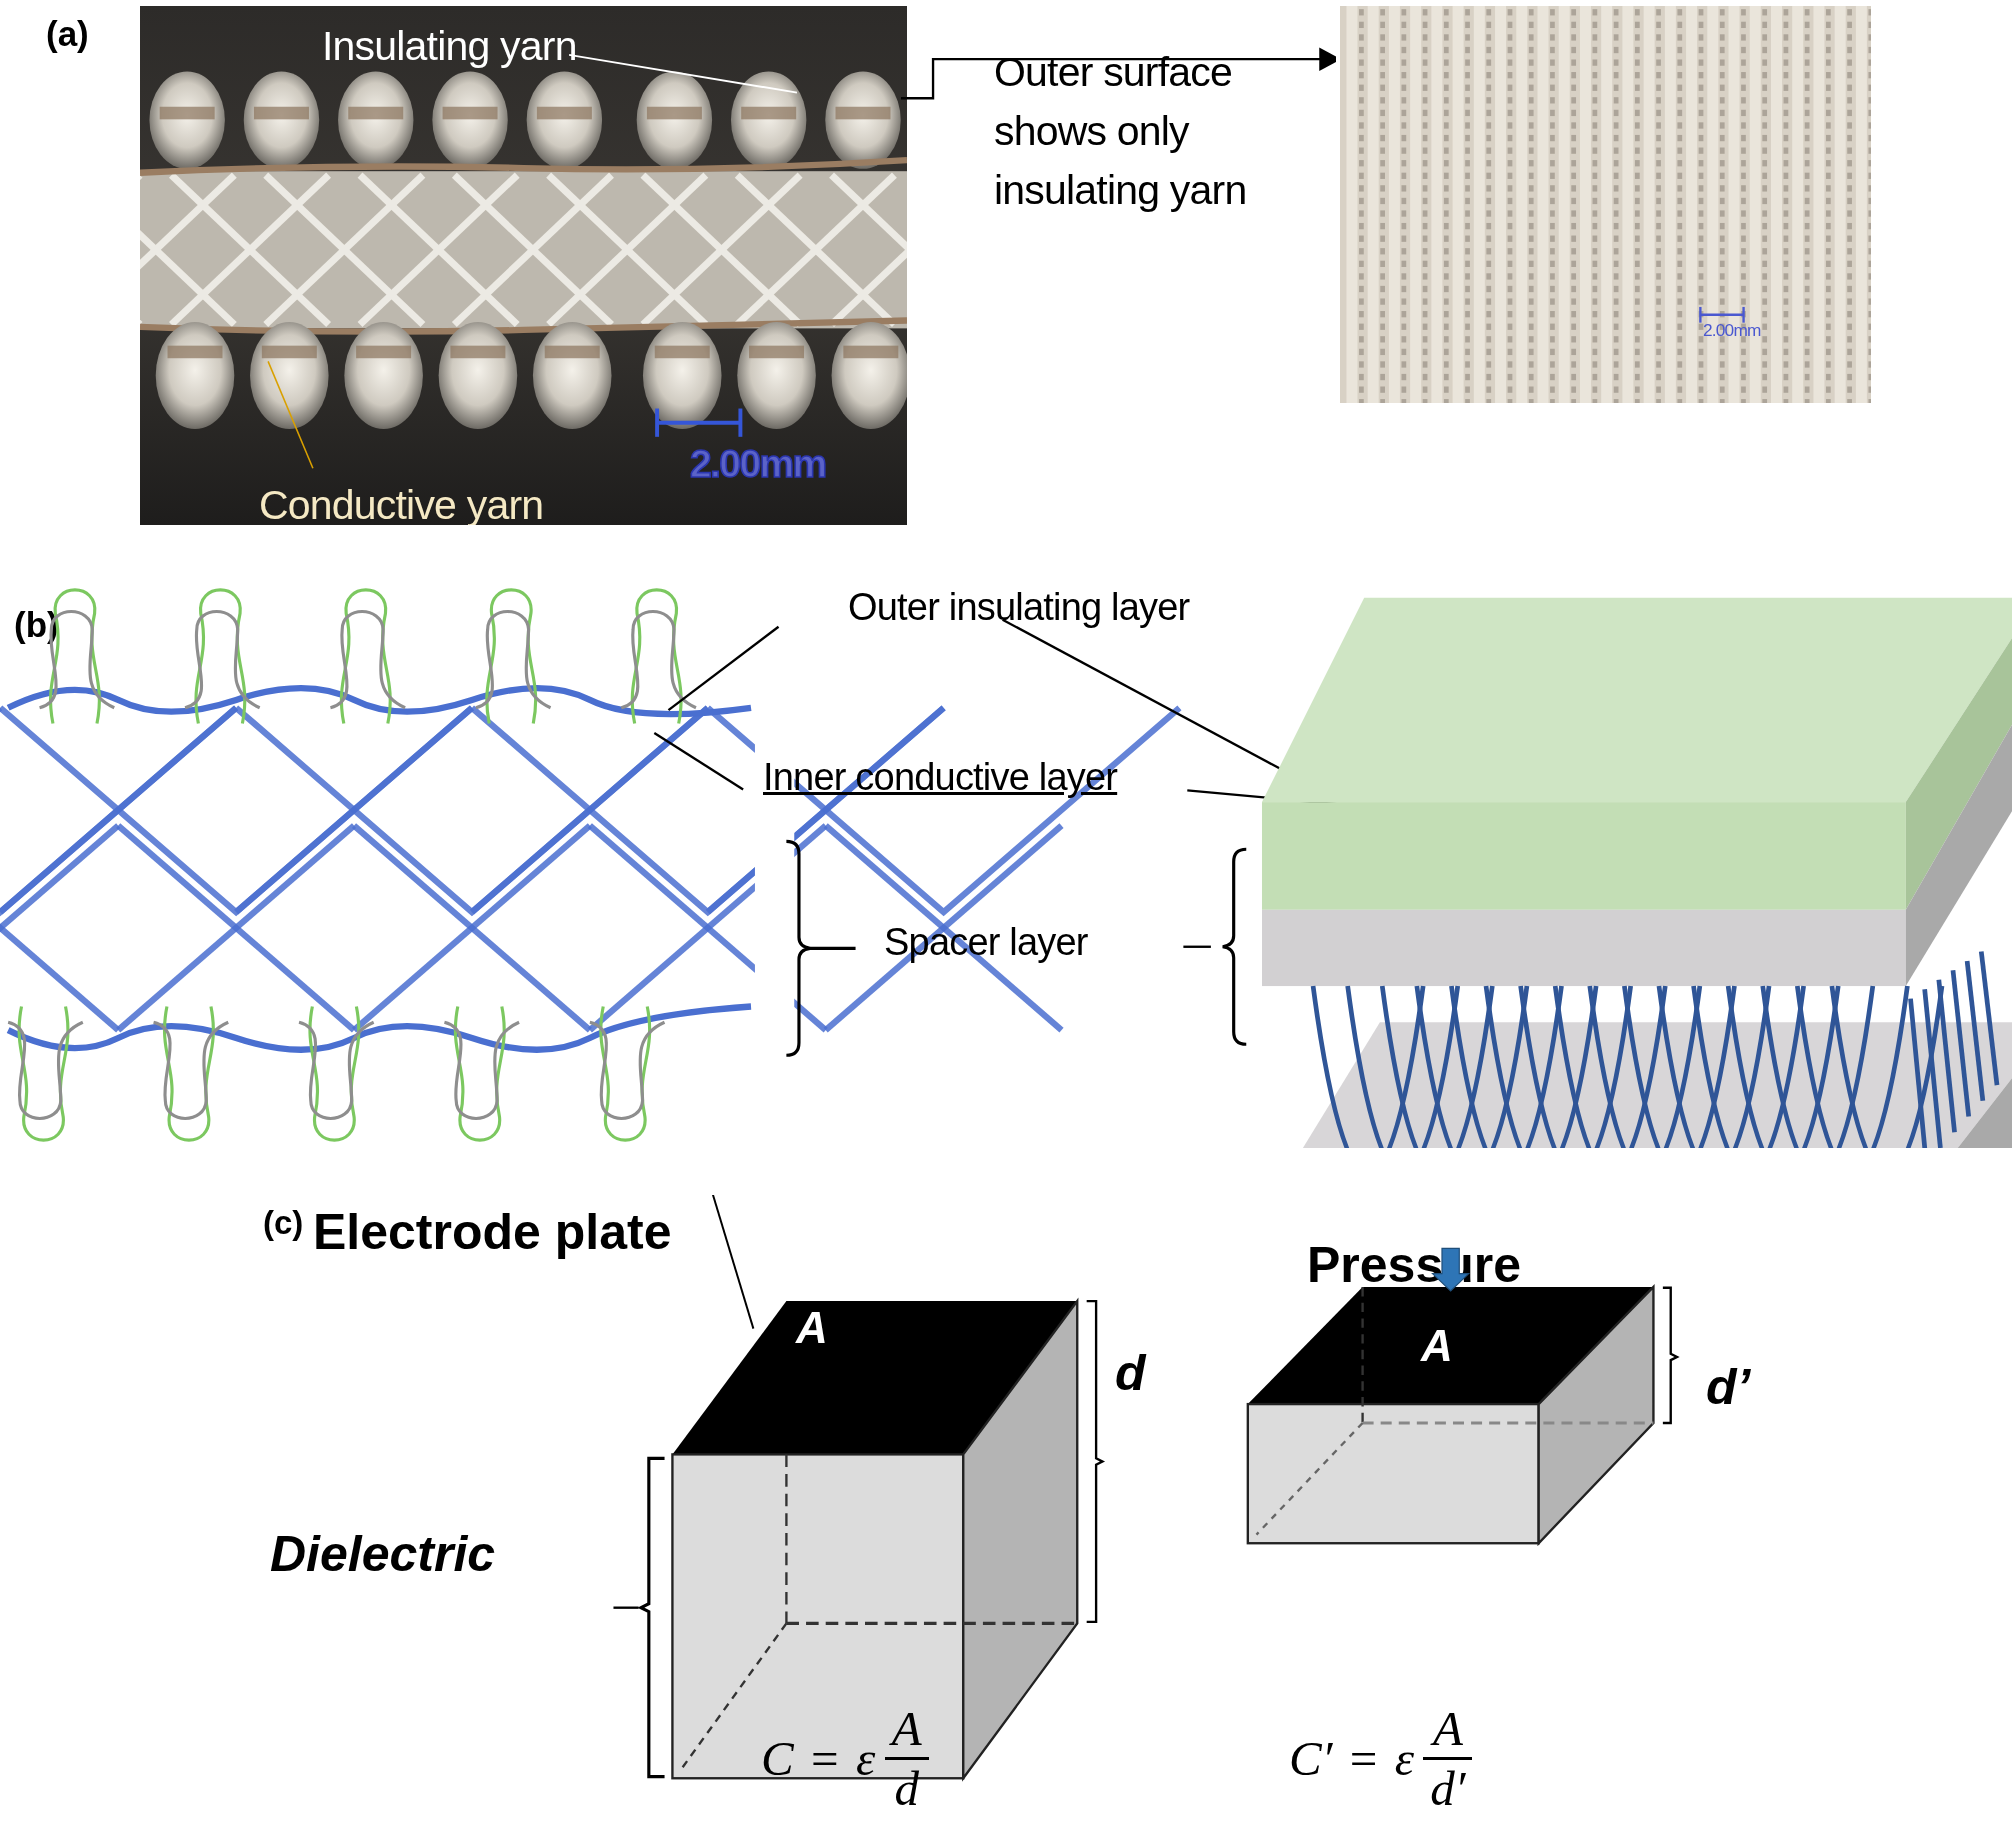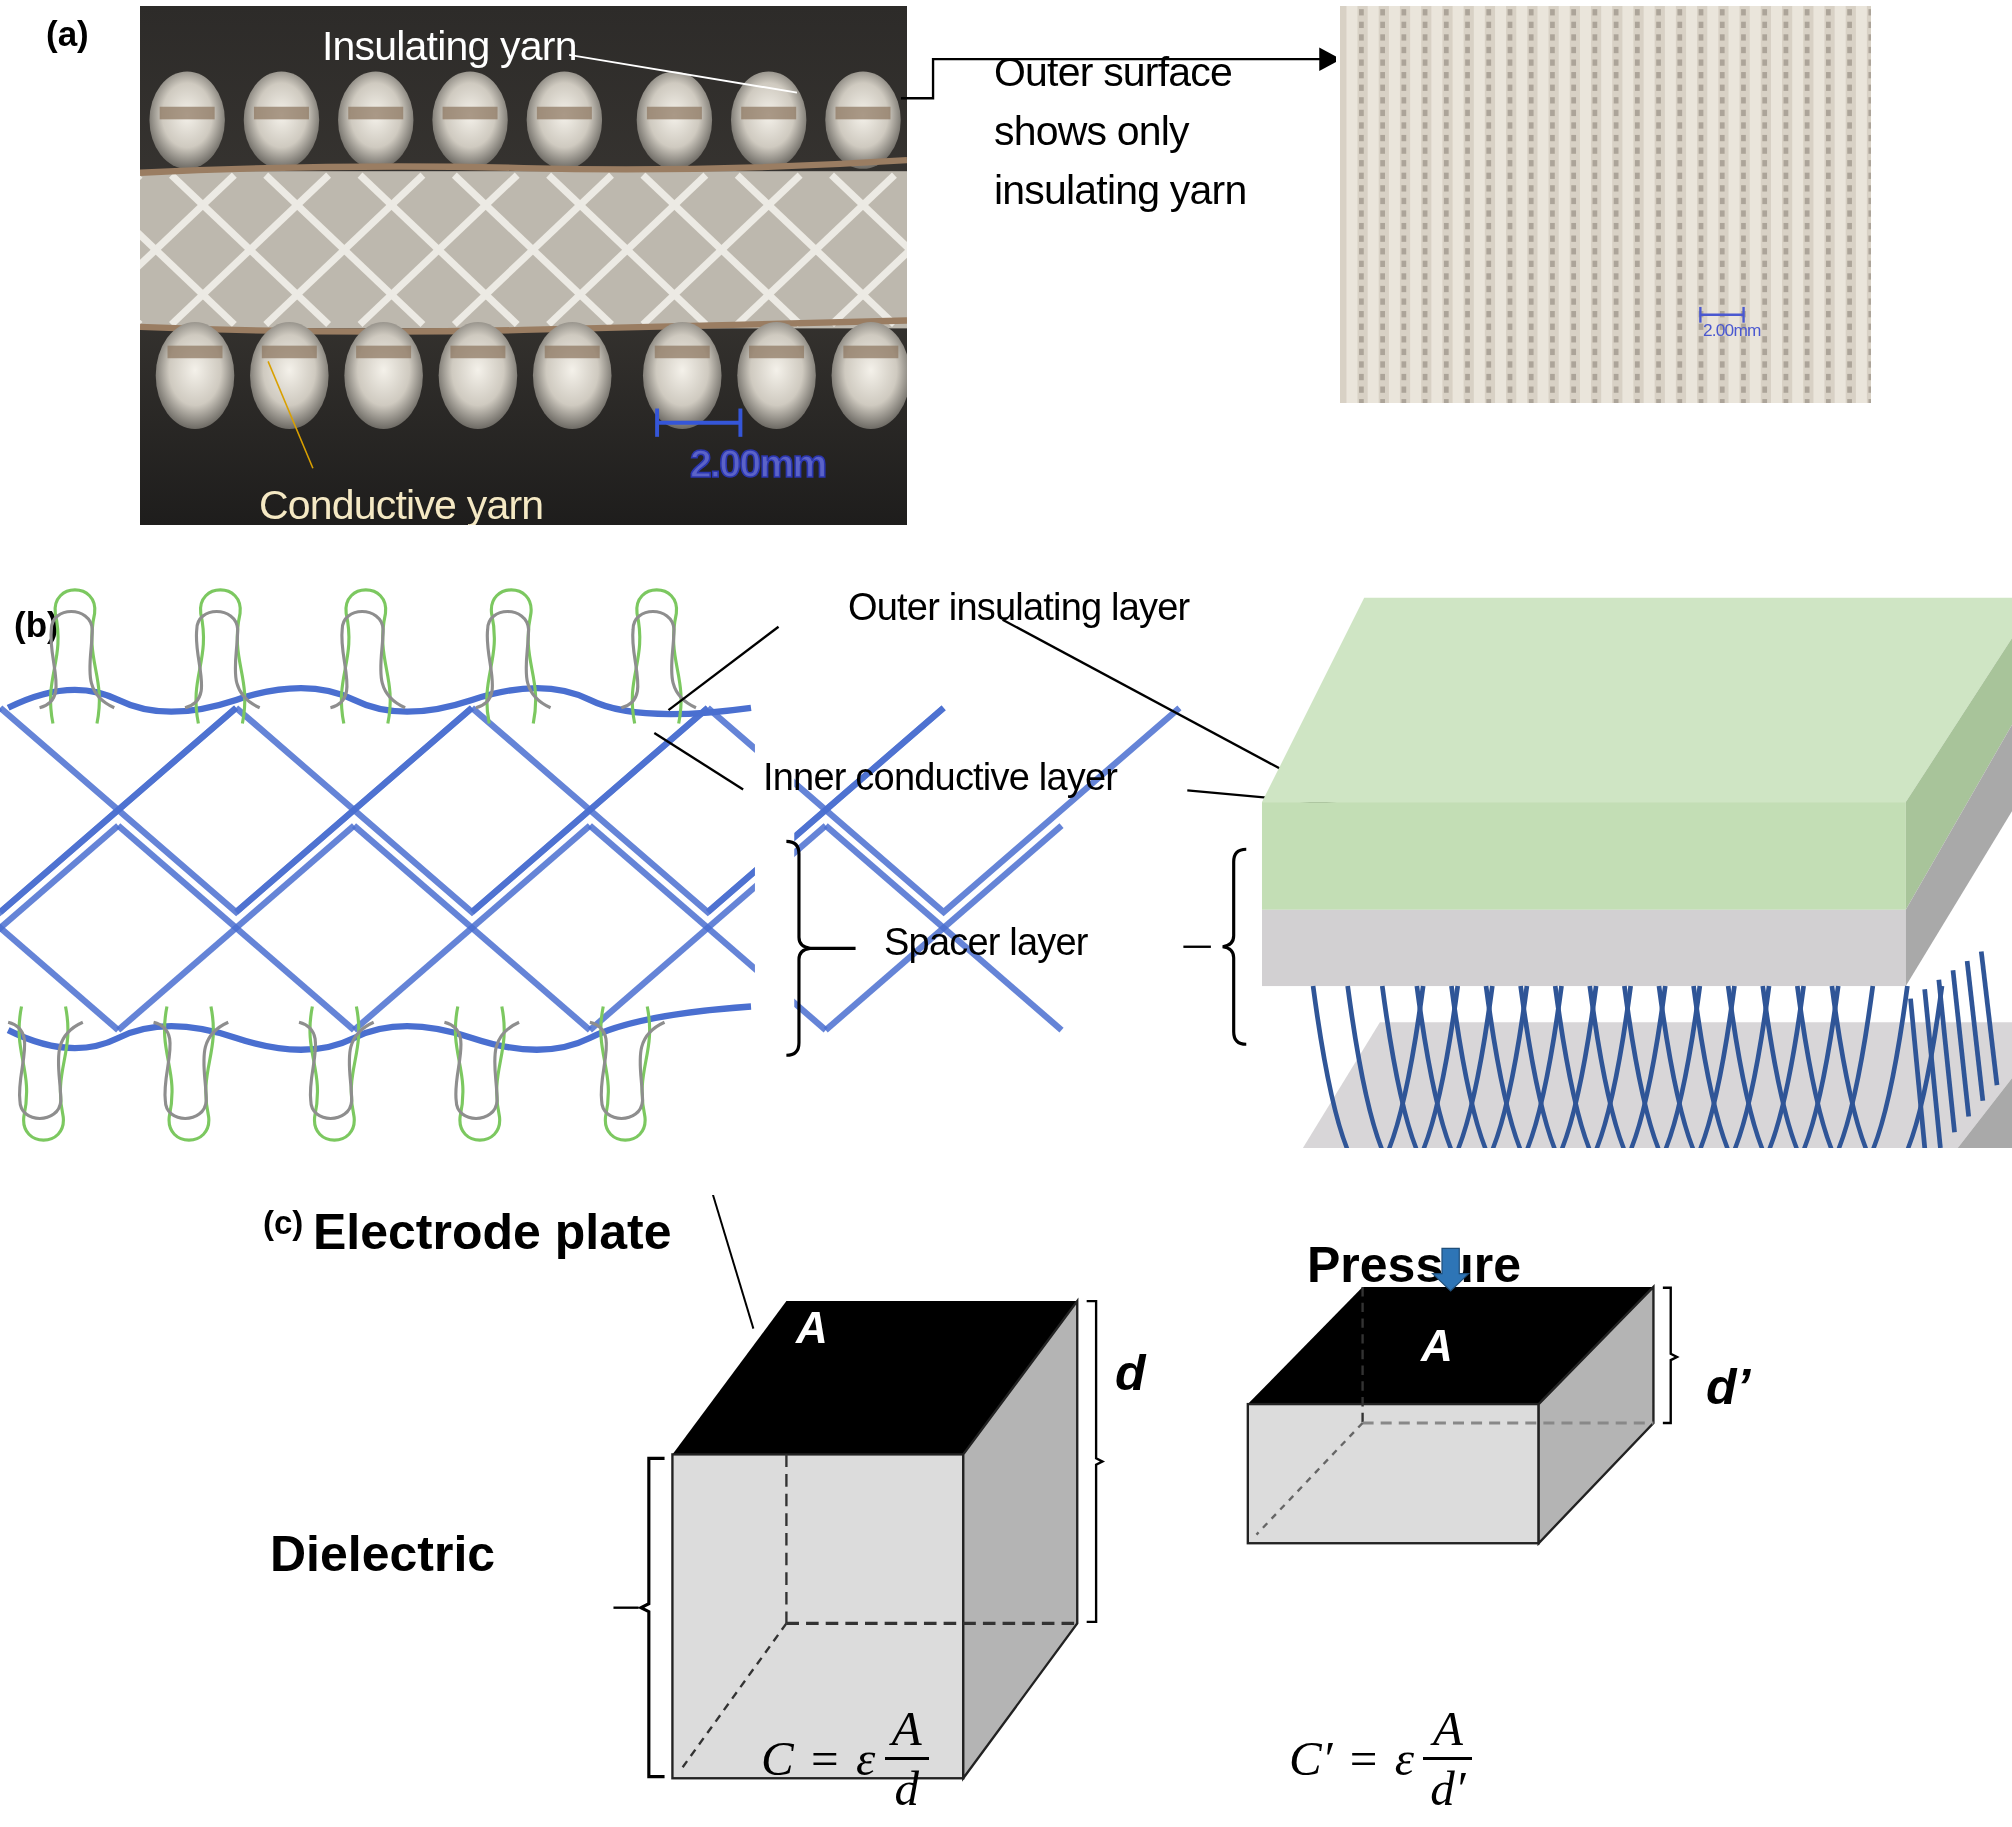--- a/index.html
+++ b/index.html
@@ -1056,26 +1056,26 @@
         <line x1="2520" y1="470" x2="2540" y2="640" stroke="#2f5597" stroke-width="6"></line>
       </g>
     <rect x="1605" y="805" width="819" height="130" fill="#d2d0d2"></rect>
     <polygon points="2424,805 2560,630 2560,760 2424,935" fill="#a9a9a9"></polygon>
 
     <rect x="1605" y="935" width="819" height="95" fill="#c3deb5"></rect>
     <polygon points="2424,935 2560,760 2560,850 2424,1030" fill="#a8c49a"></polygon>
   </g>
 </svg>
 <div class="lbl" style="left:825px; top:586px; font-size:38px; letter-spacing:-0.8px;margin-left:23px;">Outer insulating layer</div>
-<div class="lbl" style="left:763px; top:756px; font-size:38px; letter-spacing:-0.8px;">Inner conductive layer</div>
+<div class="lbl" style="left:763px; top:756px; font-size:38px; letter-spacing:-0.8px;text-decoration:underline;">Inner conductive layer</div>
 <div class="lbl" style="left:884px; top:921px; font-size:38px; letter-spacing:-0.8px;">Spacer layer</div>
 
 <div class="lbl" style="left:263px; top:1204px; font-size:33px; font-weight:bold;">(c)</div>
 <div class="lbl" style="left:313px; top:1203px; font-size:50px; font-weight:bold;">Electrode plate</div>
-<div class="lbl" style="left:270px; top:1525px; font-size:50px; font-weight:bold;">Dielectric</div>
+<div class="lbl" style="left:270px; top:1525px; font-size:50px; font-weight:bold;font-style:italic;">Dielectric</div>
 <div class="lbl" style="left:1307px; top:1236px; font-size:50px; font-weight:bold;">Pressure</div>
 
 <svg class="abs" style="left:0; top:1195px;" width="2013" height="632" viewBox="0 0 2560 804">
 
   <g>
     <line x1="890" y1="1520" x2="0" y2="0" stroke="none"></line>
     <line x1="887" y1="-65" x2="958" y2="170" stroke="#000" stroke-width="2.5" transform="translate(0,0)"></line>
     <polygon points="855,330 1000,135 1370,135 1225,330" fill="#000"></polygon>
     <rect x="855" y="330" width="370" height="412" fill="#dcdcdc" stroke="#222" stroke-width="3"></rect>
     <polygon points="1225,330 1370,135 1370,545 1225,742" fill="#b4b4b4" stroke="#222" stroke-width="3"></polygon>

